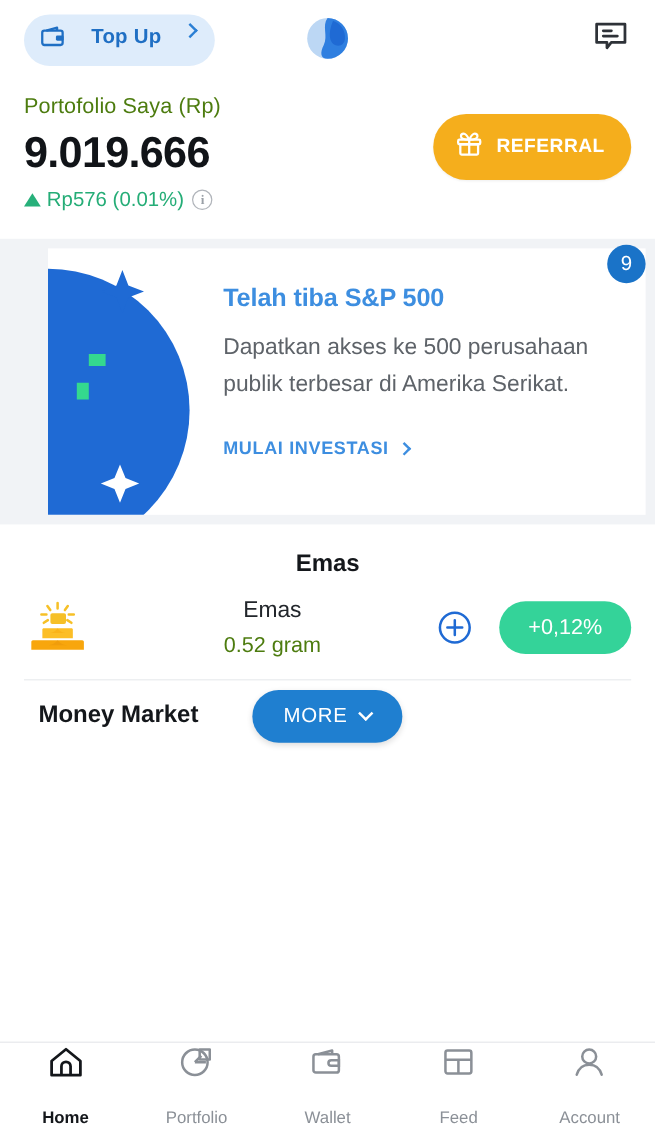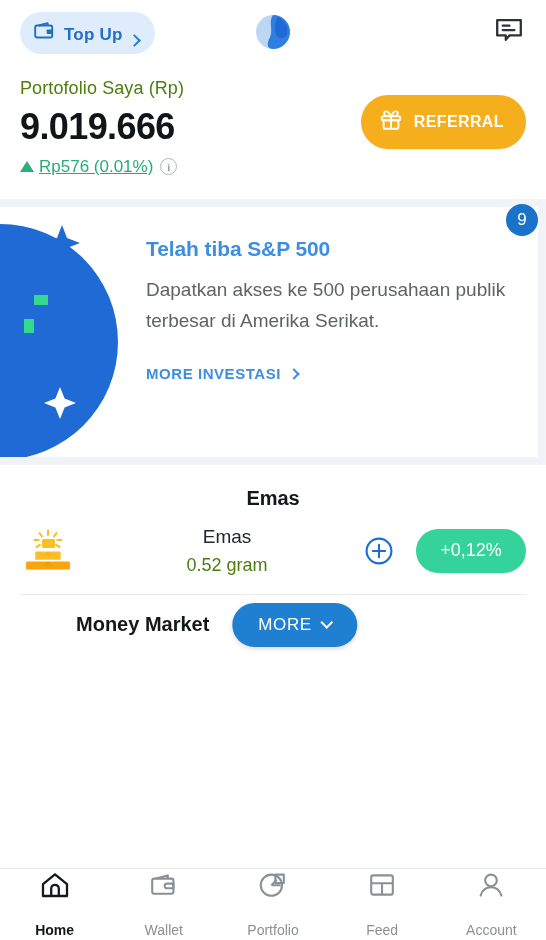--- a/index.html
+++ b/index.html
@@ -21,22 +21,22 @@
   
   .topbar {
     height: 66px;
     display: flex;
     align-items: center;
     padding: 0 20px;
     position: relative;
   }
   .topup-pill {
     display: inline-flex;
-    align-items: flex-end;
-    gap: 8px;
+    align-items: flex-start;
+    gap: 20px;
     background: #deecfb;
     border-radius: 999px;
     padding: 9px 16px 9px 14px;
     cursor: pointer;
   }
   .topup-pill .label {
     color: #1f6fc4;
     font-size: 17px;
     font-weight: bold;
     letter-spacing: .2px;
@@ -90,21 +90,20 @@
   }
   .tri-up {
     width: 0; height: 0;
     border-left: 7px solid transparent;
     border-right: 7px solid transparent;
     border-bottom: 11px solid #27b07a;
   }
   .pf-gain .val {
     font-size: 17px;
     color: #25ad77;
-    text-decoration: underline;
   }
   .info-circle {
     width: 17px; height: 17px;
     border: 1.6px solid #b0b4ba;
     border-radius: 50%;
     color: #9aa0a7;
     font-size: 11px;
     font-weight: bold;
     display: flex; align-items: center; justify-content: center;
     font-family: "Liberation Serif", serif;
@@ -133,23 +132,24 @@
 
   
   .banner-wrap {
     margin-top: 22px;
     background: #f1f3f6;
     padding: 8px 8px 8px 0;
     position: relative;
   }
   .banner {
     background: #ffffff;
-    height: 250px;
+    height: 222px;
     position: relative;
     overflow: hidden;
+    margin-left: 40px;
   }
   .globe-art {
     position: absolute;
     left: -62px;
     top: 8px;
     width: 200px;
     height: 254px;
   }
   .banner-body {
     position: absolute;
@@ -254,21 +254,20 @@
     cursor: pointer;
   }
 
   
   .mm-row {
     display: flex;
     align-items: center;
     padding: 0 32px;
     margin-top: 18px;
     position: relative;
-    margin-left: 44px;
   }
   .mm-title {
     font-size: 20px;
     font-weight: bold;
     color: #14171b;
   }
   .more-btn {
     position: absolute;
     left: 50%;
     transform: translateX(-50%);
@@ -407,21 +406,21 @@
           <path d="M124 10l5 13 13 5-13 5-5 13-5-13-13-5 13-5z" fill="#1f6ad4"></path>
           <path d="M122 172l4.6 11.4 11.4 4.6-11.4 4.6-4.6 11.4-4.6-11.4-11.4-4.6 11.4-4.6z" fill="#ffffff"></path>
           <path d="M56 226l4 10 10 4-10 4-4 10-4-10-10-4 10-4z" fill="#1f6ad4"></path>
         </svg>
       </div>
 
       <div class="banner-body">
         <div class="banner-title">Telah tiba S&amp;P 500</div>
         <div class="banner-desc">Dapatkan akses ke 500 perusahaan publik terbesar di Amerika Serikat.</div>
         <div class="banner-cta">
-          <span>MORE INVESTASI</span>
+          <span>MULAI INVESTASI</span>
           <span class="chev-sm"></span>
         </div>
       </div>
     </div>
   </div>
 
   <div class="section">
     <div class="section-head">Emas</div>
 
     <div class="asset-row">
@@ -468,42 +467,42 @@
           <path d="M3 13.2L15 3.4l12 9.8V25H3V13.2z" stroke="#14171b" stroke-width="2.3" stroke-linejoin="round"></path>
           <path d="M11.2 25v-7.4a3.8 3.8 0 0 1 7.6 0V25" stroke="#14171b" stroke-width="2.3" stroke-linejoin="round"></path>
         </svg>
       </span>
       <span class="nav-label">Home</span>
     </div>
 
     <div class="nav-item">
       <span>
         <svg width="30" height="28" viewBox="0 0 30 28" fill="none">
+          <circle cx="13.4" cy="14.2" r="10.6" stroke="#8b9097" stroke-width="2.1"></circle>
+          <path d="M17.4 3.6h8.4v8.4h-8.4z" stroke="#8b9097" stroke-width="2.1" stroke-linejoin="round"></path>
+          <path d="M13.4 14.2l5.4-5.4M13.4 14.2h9.2" stroke="#8b9097" stroke-width="2.1"></path>
+        </svg>
+      </span>
+      <span class="nav-label">Portfolio</span>
+    </div>
+
+    <div class="nav-item">
+      <span>
+        <svg width="30" height="28" viewBox="0 0 30 28" fill="none">
           <path d="M5.2 7.6h17.2c1.1 0 2 .9 2 2v11.2c0 1.1-.9 2-2 2H5.2c-1.1 0-2-.9-2-2V9.6c0-1.1.9-2 2-2z" stroke="#8b9097" stroke-width="2.1"></path>
           <path d="M7 7.6l11.8-3.2v3.2" stroke="#8b9097" stroke-width="2.1" stroke-linejoin="round"></path>
           <path d="M18 12.6h6.4v4.6H18a2.3 2.3 0 0 1 0-4.6z" stroke="#8b9097" stroke-width="2.1"></path>
         </svg>
       </span>
       <span class="nav-label">Wallet</span>
     </div>
 
     <div class="nav-item">
       <span>
         <svg width="30" height="28" viewBox="0 0 30 28" fill="none">
-          <circle cx="13.4" cy="14.2" r="10.6" stroke="#8b9097" stroke-width="2.1"></circle>
-          <path d="M17.4 3.6h8.4v8.4h-8.4z" stroke="#8b9097" stroke-width="2.1" stroke-linejoin="round"></path>
-          <path d="M13.4 14.2l5.4-5.4M13.4 14.2h9.2" stroke="#8b9097" stroke-width="2.1"></path>
-        </svg>
-      </span>
-      <span class="nav-label">Portfolio</span>
-    </div>
-
-    <div class="nav-item">
-      <span>
-        <svg width="30" height="28" viewBox="0 0 30 28" fill="none">
           <rect x="4.2" y="4.4" width="21.6" height="19.2" rx="1.8" stroke="#8b9097" stroke-width="2.1"></rect>
           <path d="M4.2 12.2h21.6M15 12.2v11.4" stroke="#8b9097" stroke-width="2.1"></path>
         </svg>
       </span>
       <span class="nav-label">Feed</span>
     </div>
 
     <div class="nav-item">
       <span>
         <svg width="30" height="28" viewBox="0 0 30 28" fill="none">

